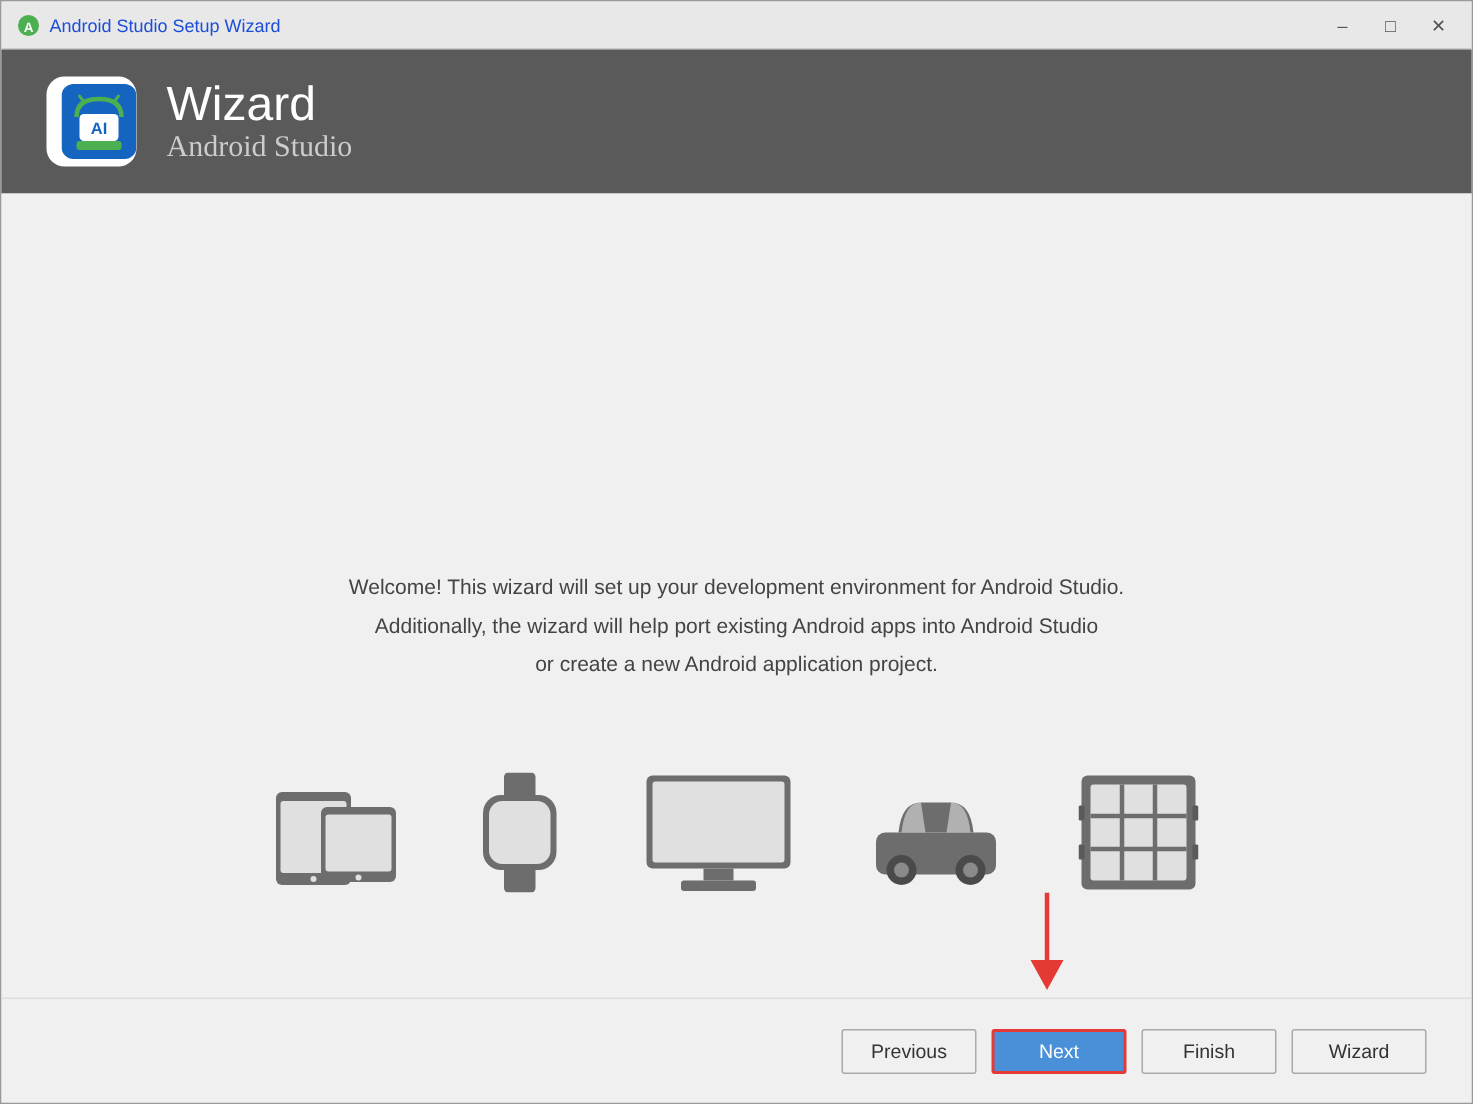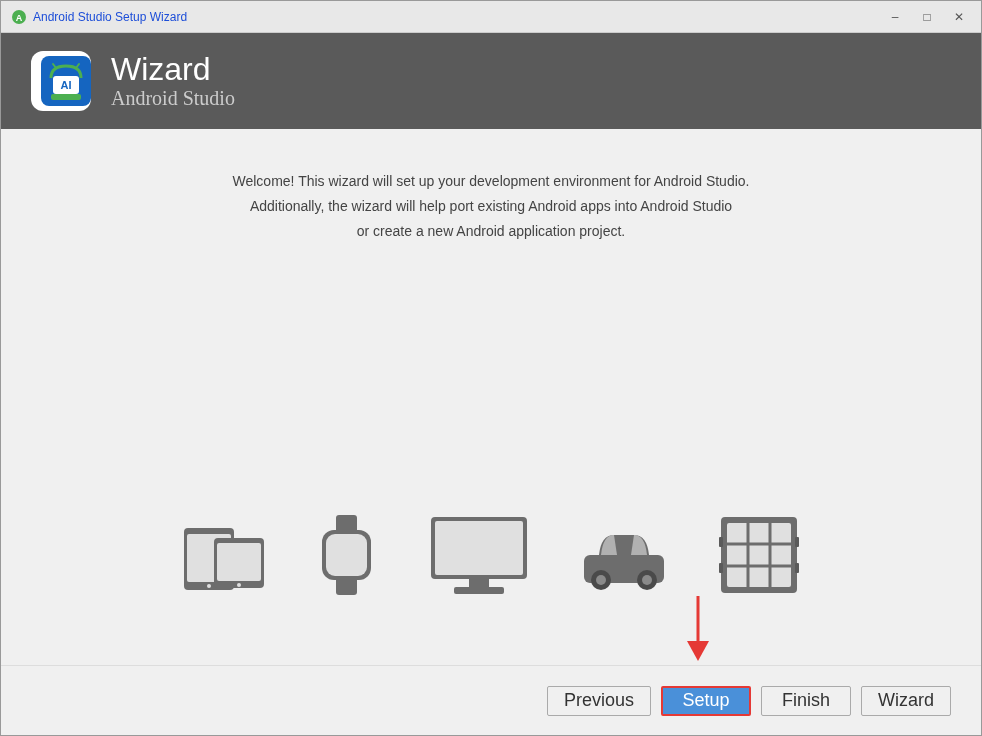--- a/index.html
+++ b/index.html
@@ -101,21 +101,21 @@
       font-weight: 400;
       font-family: Liberation Serif, serif;
     }
 
     
     .main-content {
       flex: 1;
       display: flex;
       flex-direction: column;
       align-items: center;
-      justify-content: space-between;
+      justify-content: flex-end;
       padding: 40px;
       background: #f0f0f0;
     }
 
     .welcome-text {
       text-align: center;
       color: #444;
       font-size: 14px;
       line-height: 1.8;
       margin-bottom: 60px;
@@ -151,21 +151,21 @@
       position: relative;
     }
 
     .btn {
       height: 30px;
       min-width: 90px;
       padding: 0 16px;
       border: 1px solid #aaa;
       background: #f0f0f0;
       color: #333;
-      font-size: 18px;
+      font-size: 13px;
       cursor: pointer;
       border-radius: 2px;
     }
 
     .btn-primary {
       background: #4a90d9;
       border: 2px solid #e53935;
       color: white;
       font-weight: 500;
     }
@@ -321,18 +321,18 @@
     <div class="arrow-annotation">
       <svg width="50" height="65" viewBox="0 0 50 65">
 
         <line x1="25" y1="0" x2="25" y2="48" stroke="#e53935" stroke-width="3"></line>
 
         <polygon points="25,65 14,45 36,45" fill="#e53935"></polygon>
       </svg>
     </div>
 
     <button class="btn">Previous</button>
-    <button class="btn btn-primary">Setup</button>
+    <button class="btn btn-primary">Next</button>
     <button class="btn">Finish</button>
     <button class="btn">Wizard</button>
   </div>
 
 </div>
 
 </body></html>

